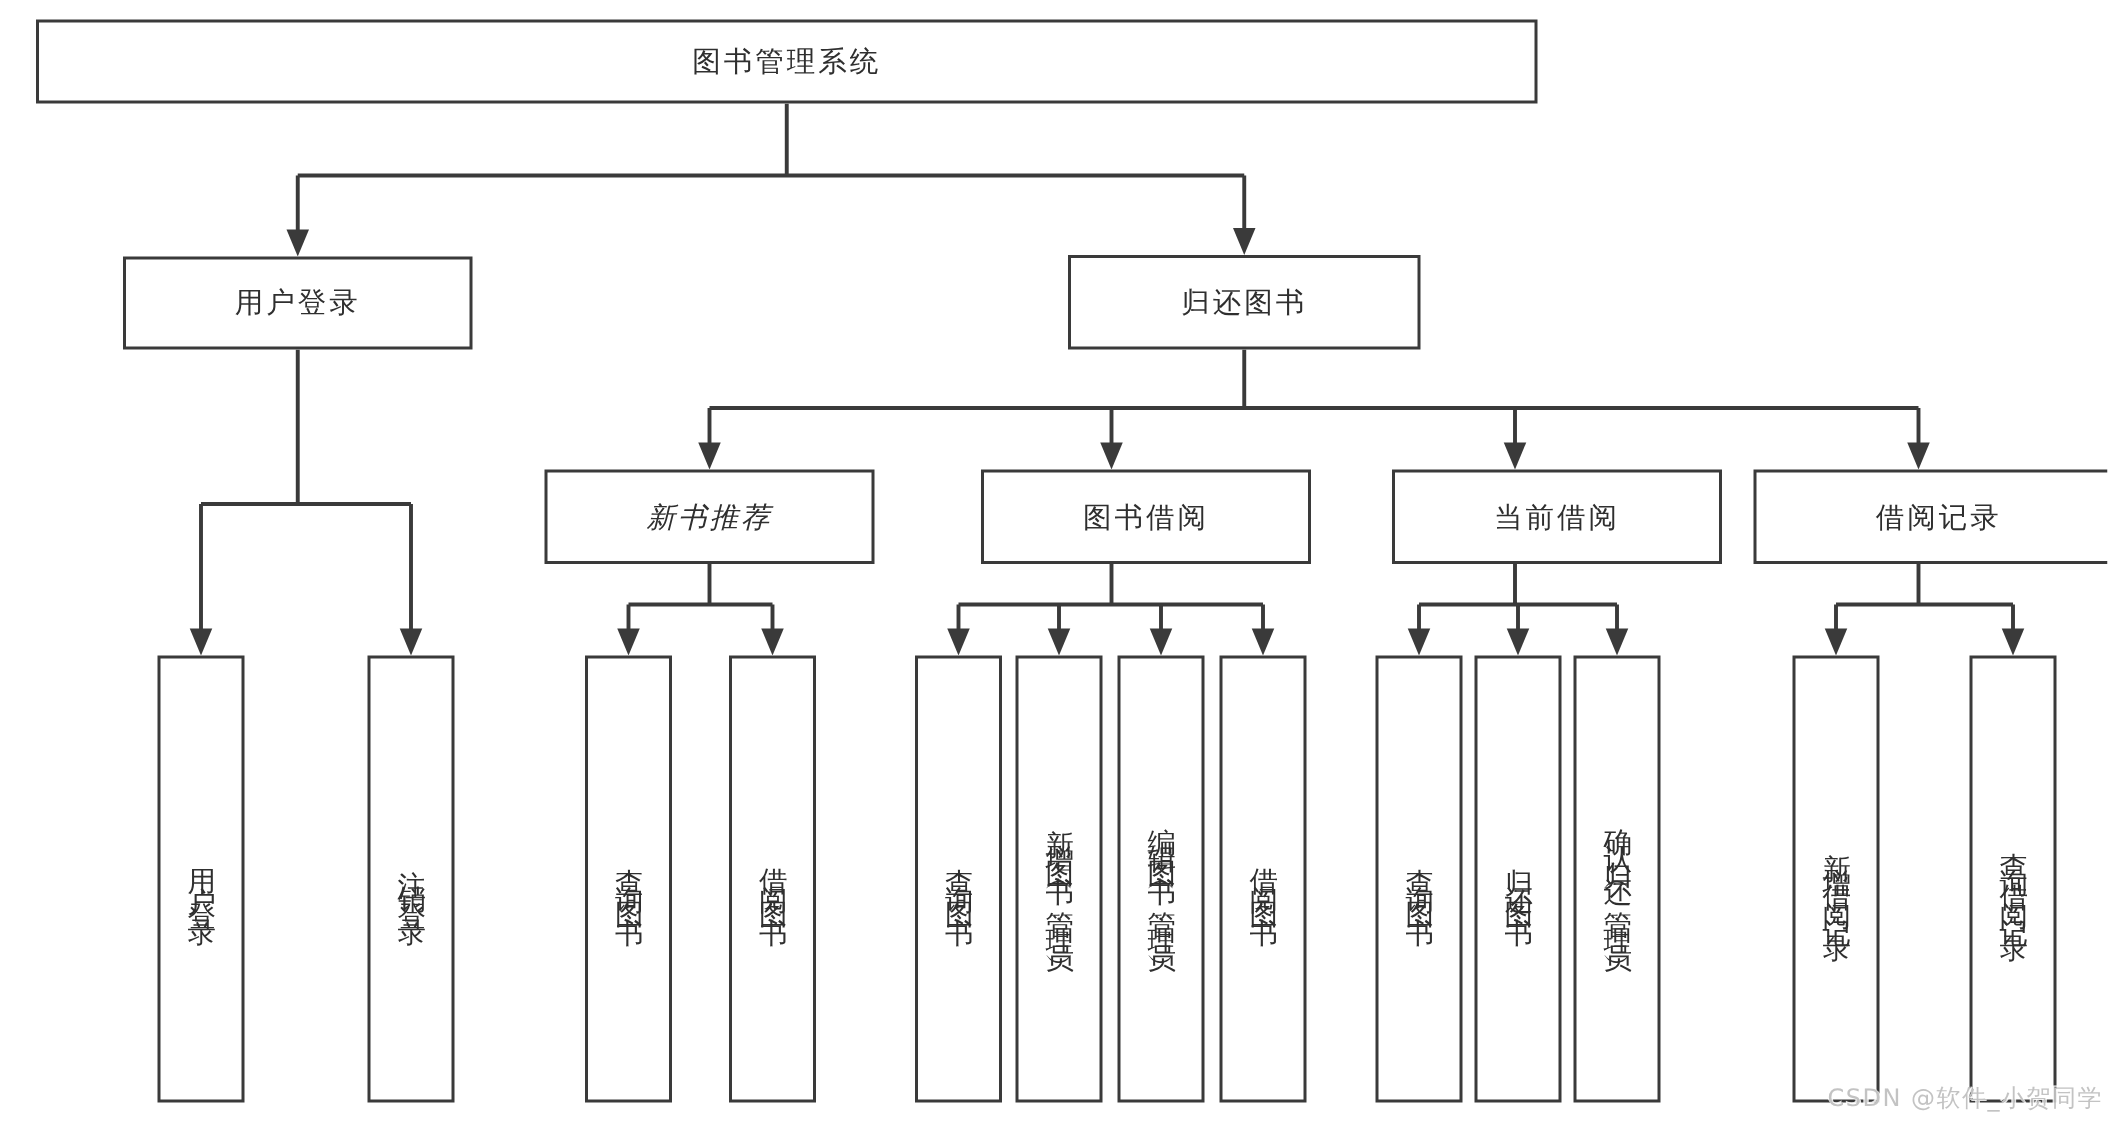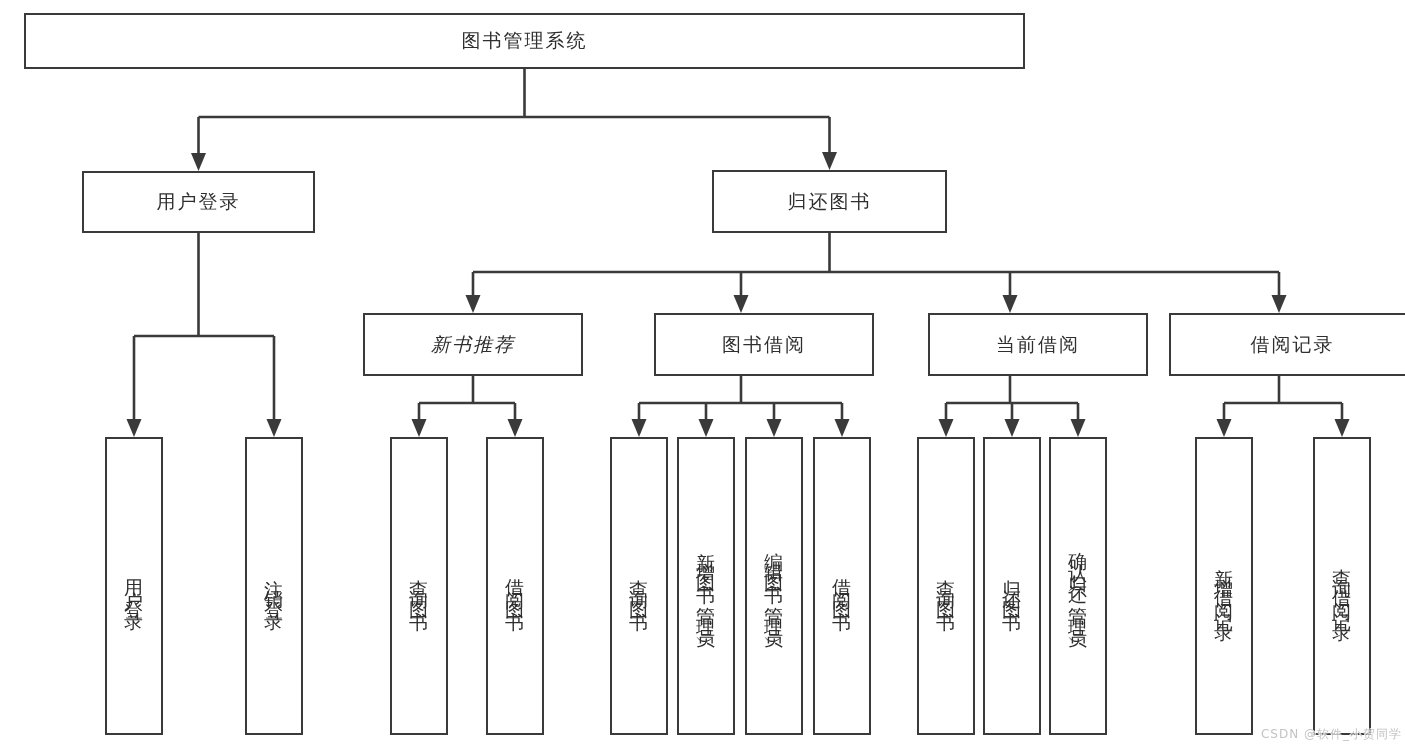--- a/index.html
+++ b/index.html
@@ -24,21 +24,21 @@
   }
   .vbox{
     position:absolute;width:58px;height:298px;border:2px solid var(--line-color);
     background:var(--box-bg);box-sizing:border-box;
     display:flex;align-items:center;justify-content:center;
     writing-mode:vertical-rl;text-orientation:mixed;
     font-size:19px;letter-spacing:11px;line-height:1;
   }
   .watermark{
     position:absolute;right:3px;bottom:4px;z-index:5;
-    font-size:12px;letter-spacing:1px;color:var(--watermark-color);
+    font-size:16px;letter-spacing:1px;color:var(--watermark-color);
     text-shadow:1px 1px 0 rgba(255,255,255,.85), -1px -1px 0 rgba(255,255,255,.85);
     white-space:nowrap;
   }
 </style>
 </head>
 <body>
 
 <div class="canvas">
 
   <svg class="connectors" viewBox="0 0 1405 747" xmlns="http://www.w3.org/2000/svg">

